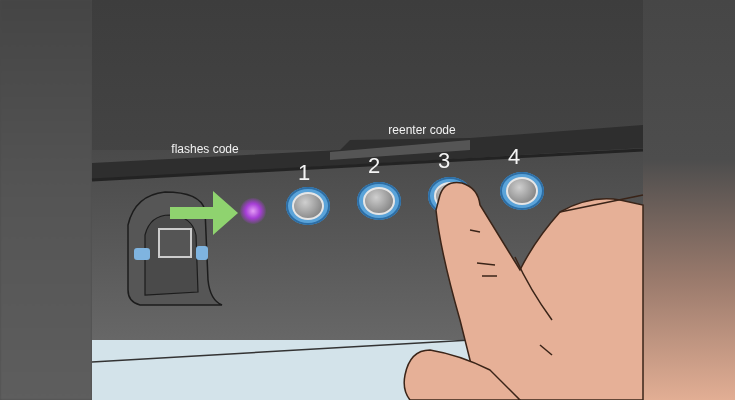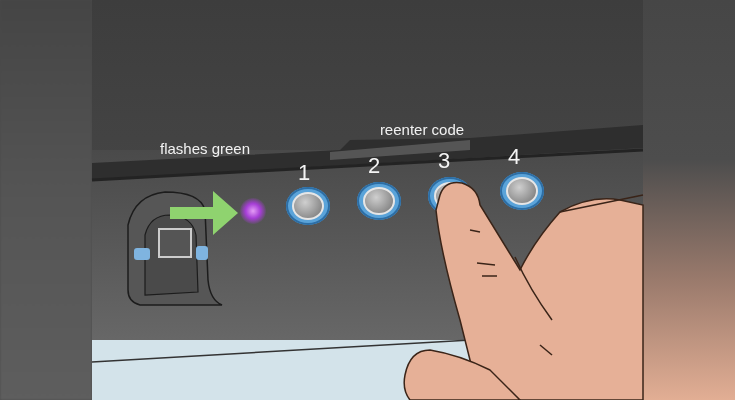--- a/index.html
+++ b/index.html
@@ -4,21 +4,21 @@
 <style>
   html,body{margin:0;padding:0;}
   body{width:735px;height:400px;overflow:hidden;background:#4a4a4a;font-family:"Liberation Sans",sans-serif;}
   .scene{position:relative;width:735px;height:400px;overflow:hidden;}
   .side-left{position:absolute;left:0;top:0;width:92px;height:400px;background:linear-gradient(180deg,#454545 0%,#555 50%,#5e5e5e 100%);filter:blur(1px);}
   .side-right{position:absolute;right:0;top:0;width:92px;height:400px;background:linear-gradient(180deg,#464646 0%,#4d4d4d 40%,#9a7a6c 70%,#e2ae94 100%);}
   .main-bg{position:absolute;left:92px;top:0;width:551px;height:400px;background:#3f3f3f;}
   .device-top{position:absolute;left:92px;top:0;width:551px;height:160px;background:linear-gradient(180deg,#3d3d3d,#444);}
   .panel{position:absolute;left:92px;top:150px;width:551px;height:215px;background:linear-gradient(180deg,#4a4a4a 0%,#5a5a5a 50%,#6b6b6b 100%);}
   .floor{position:absolute;left:92px;top:340px;width:551px;height:60px;background:#d3e3ea;}
-  .label{position:absolute;color:#f2f2f2;font-size:15px;text-align:center;line-height:18px;}
+  .label{position:absolute;color:#f2f2f2;font-size:12px;text-align:center;line-height:18px;}
   .num{position:absolute;color:#f4f4f4;font-size:22px;}
   .btn{position:absolute;width:44px;height:38px;border-radius:50%;background:#5aa3d9;box-shadow:inset 0 0 0 2px #2d6ea5;}
   .btn .inner{position:absolute;left:6px;top:5px;width:32px;height:28px;border-radius:50%;background:radial-gradient(circle at 40% 35%,#cfcfcf,#8d8d8d 70%,#6f6f6f);border:2px solid #e6e6e6;box-sizing:border-box;}
   .purple{position:absolute;left:240px;top:198px;width:26px;height:26px;border-radius:50%;background:radial-gradient(circle,#e39cf5 0%,#a63ed6 40%,rgba(120,40,170,0) 75%);}
   svg{position:absolute;left:0;top:0;}
 </style>
 </head>
 <body>
 
 <div class="scene">
@@ -43,21 +43,21 @@
     </g>
 
     <g>
       <polygon points="170,207 213,207 213,191 238,213 213,235 213,219 170,219" fill="#8fd36f"></polygon>
     </g>
   </svg>
 
   <div class="purple"></div>
 
   <div class="label" style="left:130px;top:140px;width:150px;">
-    <div>flashes green</div>
+    <div>flashes code</div>
   </div>
   <div class="label" style="left:362px;top:121px;width:120px;">reenter code</div>
 
   <div class="num" style="left:298px;top:160px;">1</div>
   <div class="num" style="left:368px;top:153px;">2</div>
   <div class="num" style="left:438px;top:148px;">3</div>
   <div class="num" style="left:508px;top:144px;">4</div>
 
   <div class="btn" style="left:286px;top:187px;">
       <div class="inner"></div>

